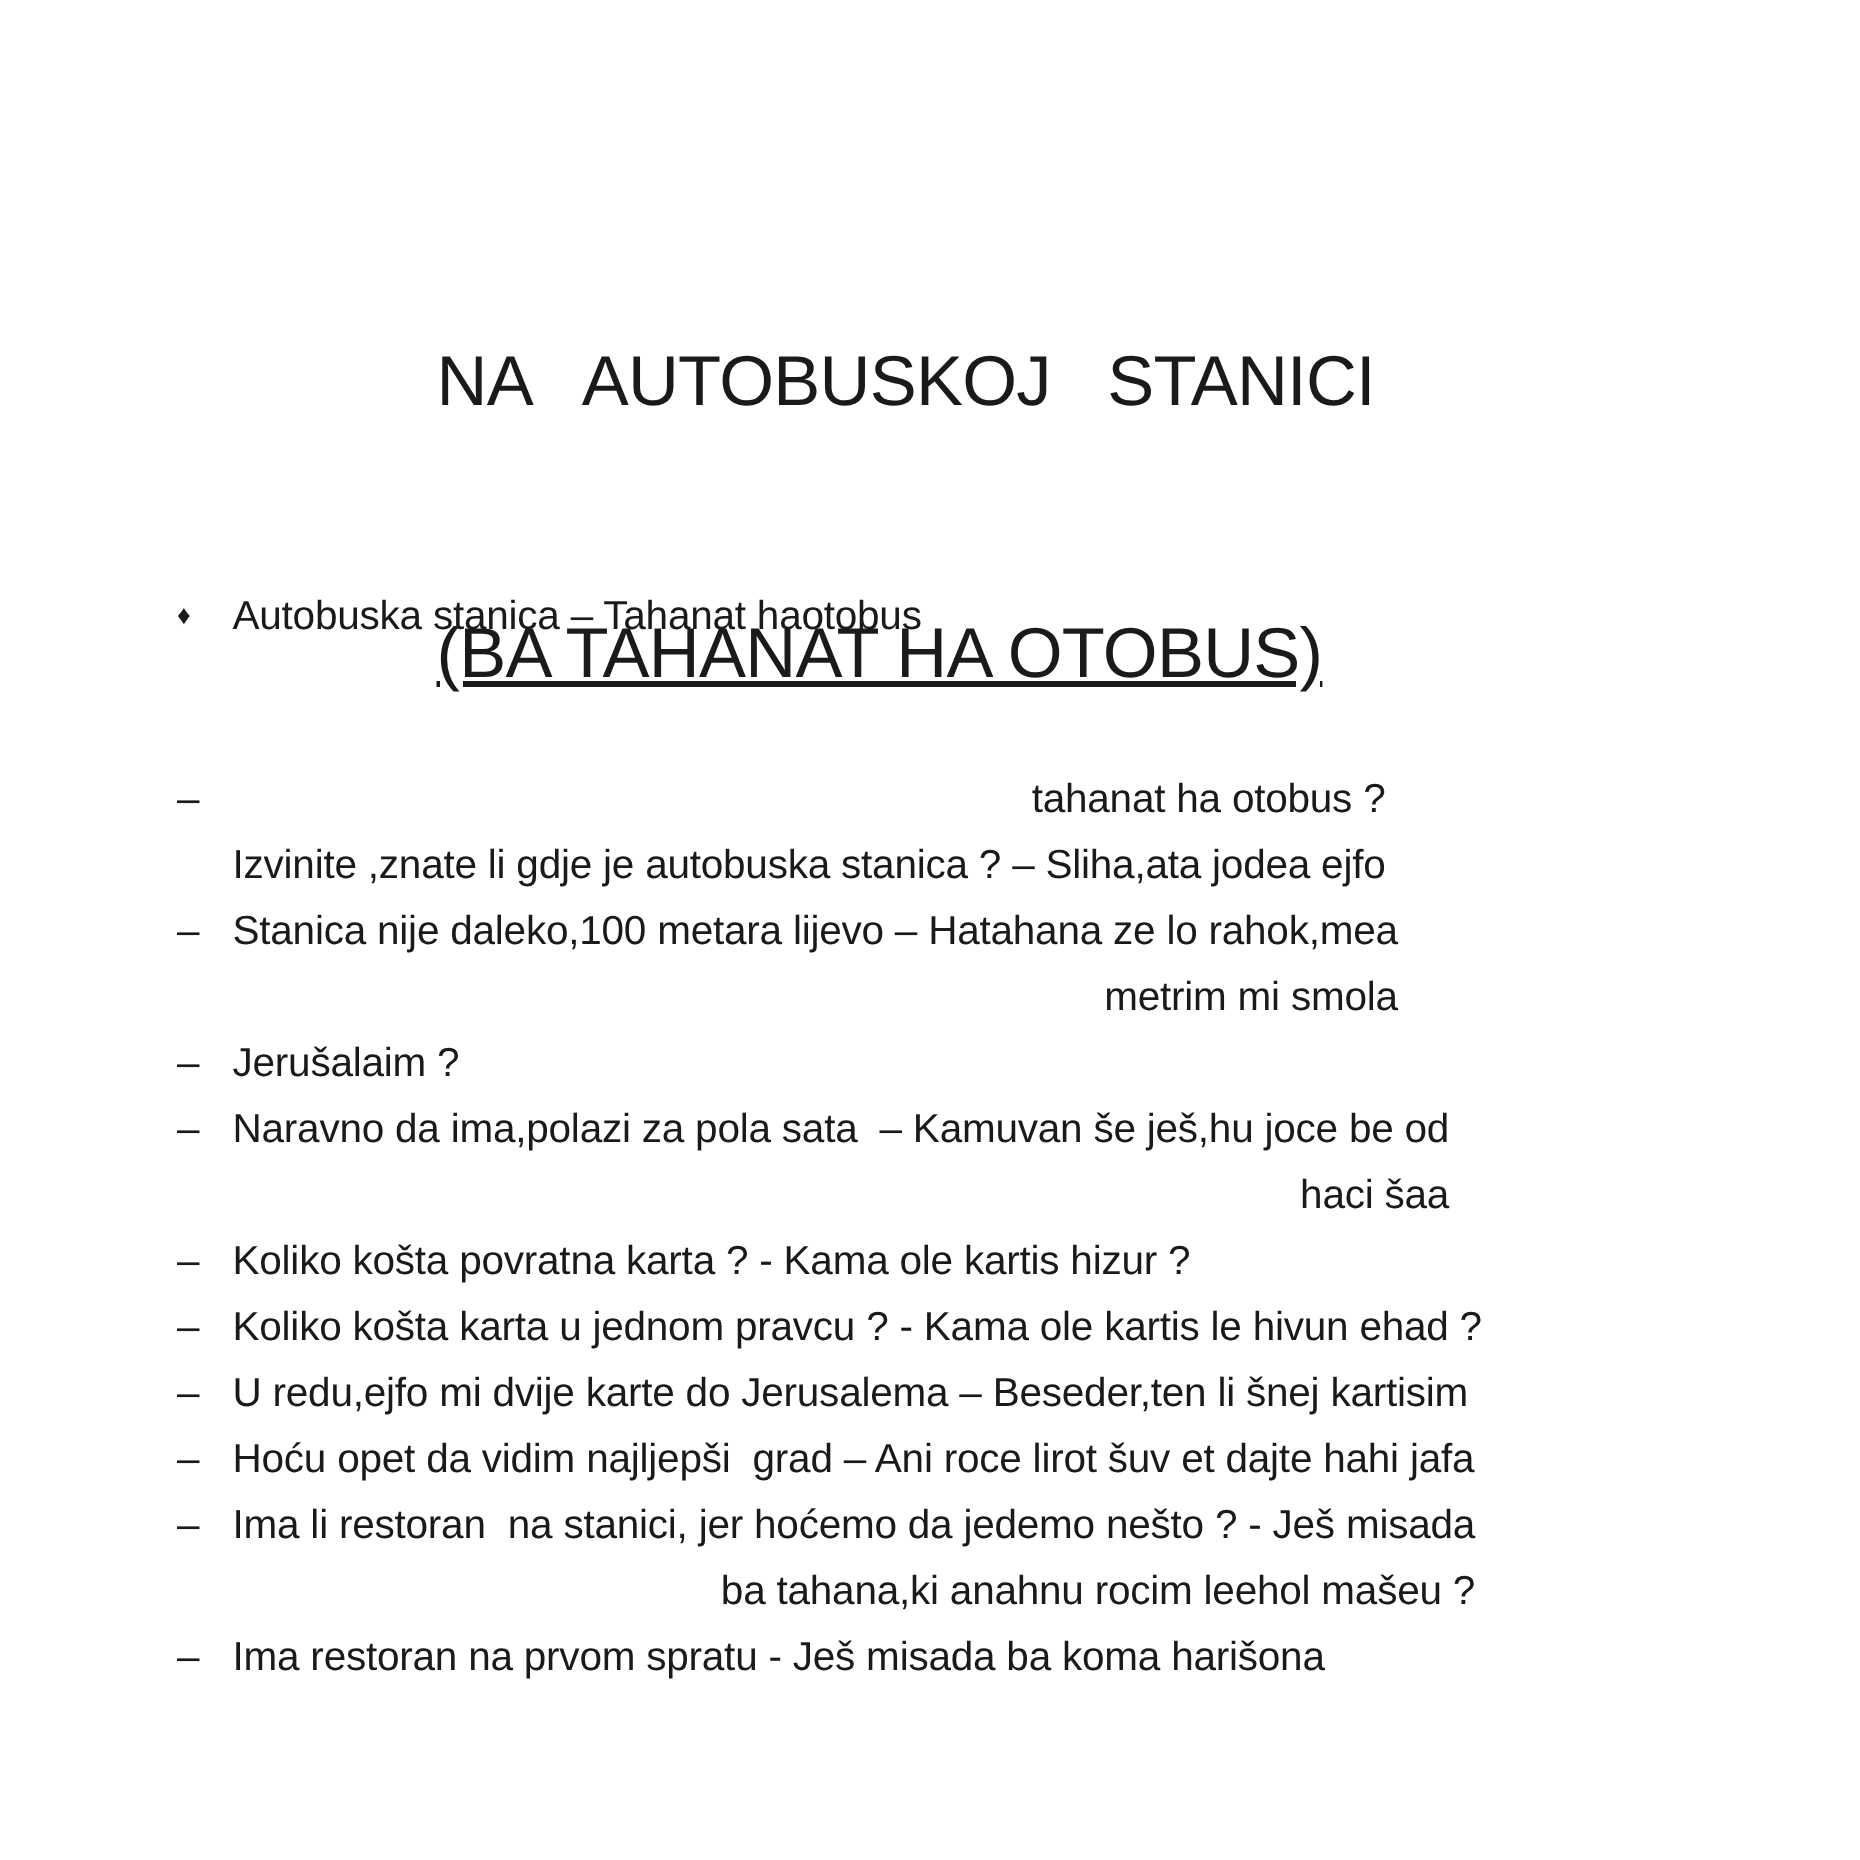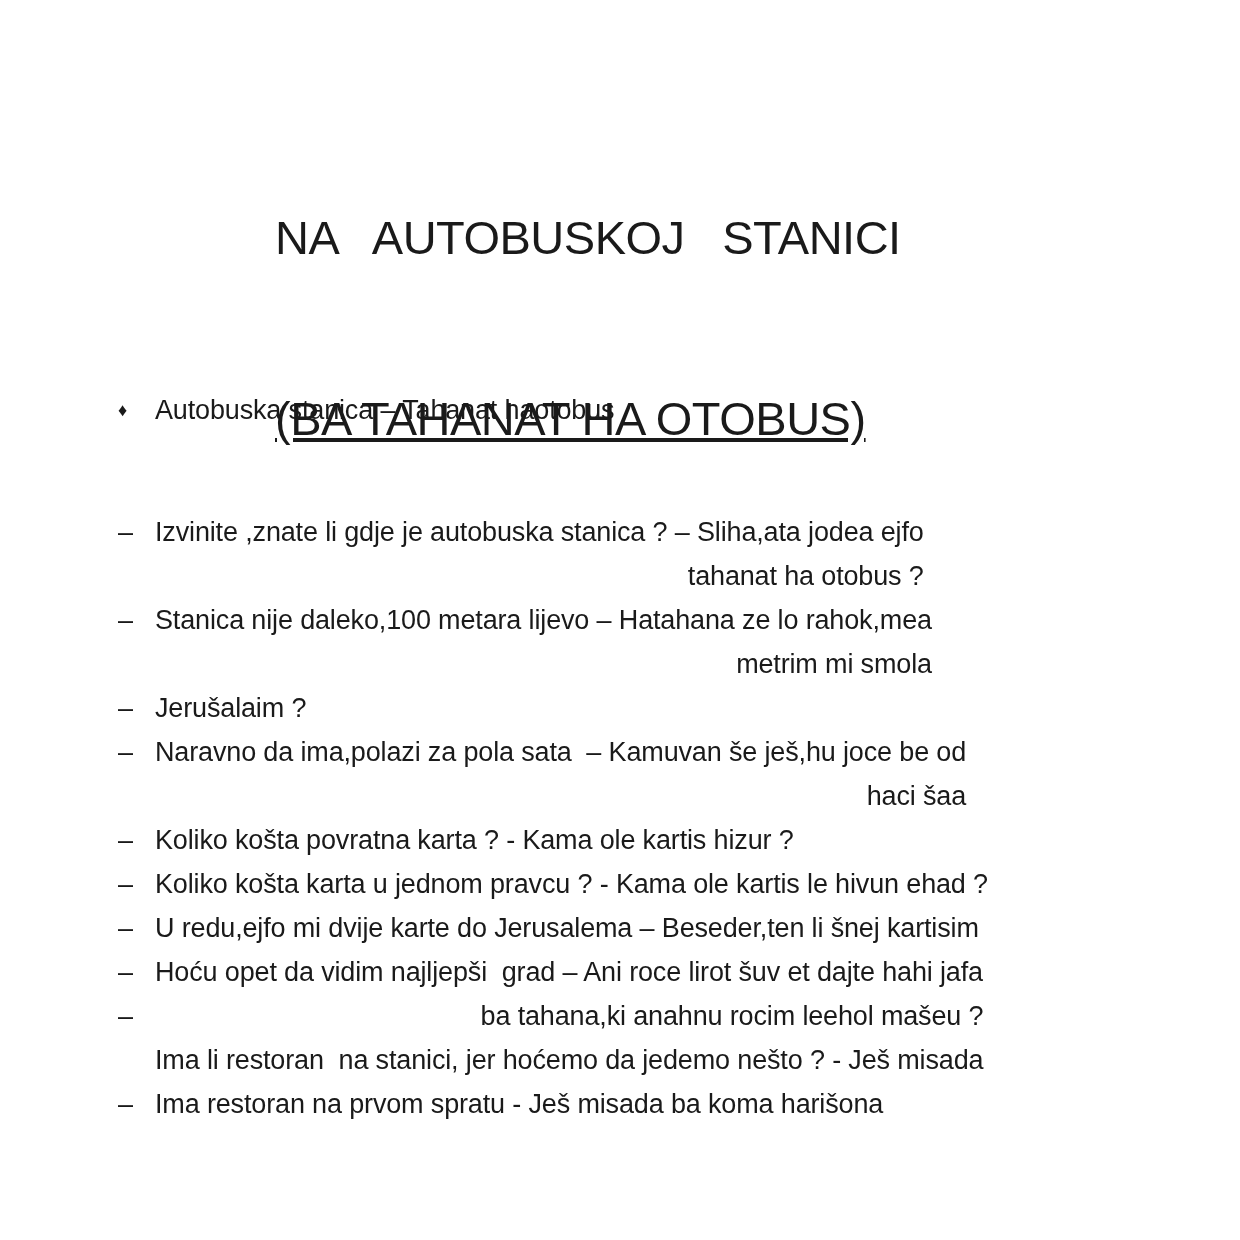--- a/index.html
+++ b/index.html
@@ -13,21 +13,21 @@
     height: 1240px;
     background: #ffffff;
     color: #1a1a1a;
     font-family: "Liberation Sans", sans-serif;
     overflow: hidden;
   }
   .title {
     position: absolute;
     top: 118px;
     left: 275px;
-    margin: 0;
+    margin: 16px;
     font-size: 47px;
     font-weight: 400;
     line-height: 48px;
     letter-spacing: -0.5px;
     white-space: pre;
   }
   .title-line-2 {
     margin-top: 37px;
     text-decoration: underline;
   }
@@ -81,21 +81,21 @@
   </h1>
 
   <div class="vocab-item">
     <span class="marker diamond">♦</span>
     <span class="vocab-text">Autobuska stanica – Tahanat haotobus</span>
   </div>
 
   <div class="dialogue">
       <div class="dialogue-item">
         <span class="marker dash">–</span>
-        <div class="lines"><div class="line">Izvinite ,znate li gdje je autobuska stanica ? – Sliha,ata jodea ejfo</div><div class="line">tahanat ha otobus ?</div></div>
+        <div class="lines"><div class="line">tahanat ha otobus ?</div><div class="line">Izvinite ,znate li gdje je autobuska stanica ? – Sliha,ata jodea ejfo</div></div>
       </div>
       <div class="dialogue-item">
         <span class="marker dash">–</span>
         <div class="lines"><div class="line">Stanica nije daleko,100 metara lijevo – Hatahana ze lo rahok,mea</div><div class="line">metrim mi smola</div></div>
       </div>
       <div class="dialogue-item">
         <span class="marker dash">–</span>
         <div class="lines"><div class="line">Jerušalaim ?</div></div>
       </div>
       <div class="dialogue-item">
@@ -113,21 +113,21 @@
       <div class="dialogue-item">
         <span class="marker dash">–</span>
         <div class="lines"><div class="line">U redu,ejfo mi dvije karte do Jerusalema – Beseder,ten li šnej kartisim</div></div>
       </div>
       <div class="dialogue-item">
         <span class="marker dash">–</span>
         <div class="lines"><div class="line">Hoću opet da vidim najljepši  grad – Ani roce lirot šuv et dajte hahi jafa</div></div>
       </div>
       <div class="dialogue-item">
         <span class="marker dash">–</span>
-        <div class="lines"><div class="line">ba tahana,ki anahnu rocim leehol mašeu ?</div><div class="line">Ima li restoran  na stanici, jer hoćemo da jedemo nešto ? - Ješ misada</div></div>
+        <div class="lines"><div class="line">Ima li restoran  na stanici, jer hoćemo da jedemo nešto ? - Ješ misada</div><div class="line">ba tahana,ki anahnu rocim leehol mašeu ?</div></div>
       </div>
       <div class="dialogue-item">
         <span class="marker dash">–</span>
         <div class="lines"><div class="line">Ima restoran na prvom spratu - Ješ misada ba koma harišona</div></div>
       </div>
     </div>
 
 </div>
 
 </body></html>

